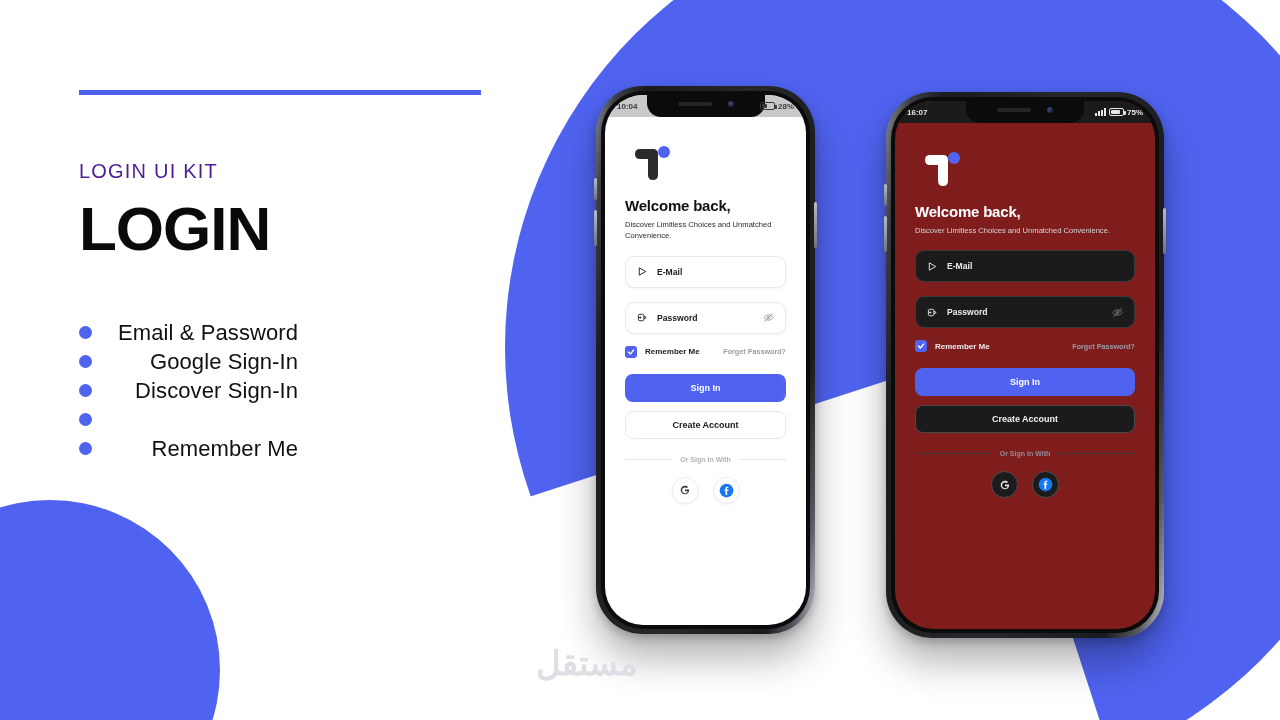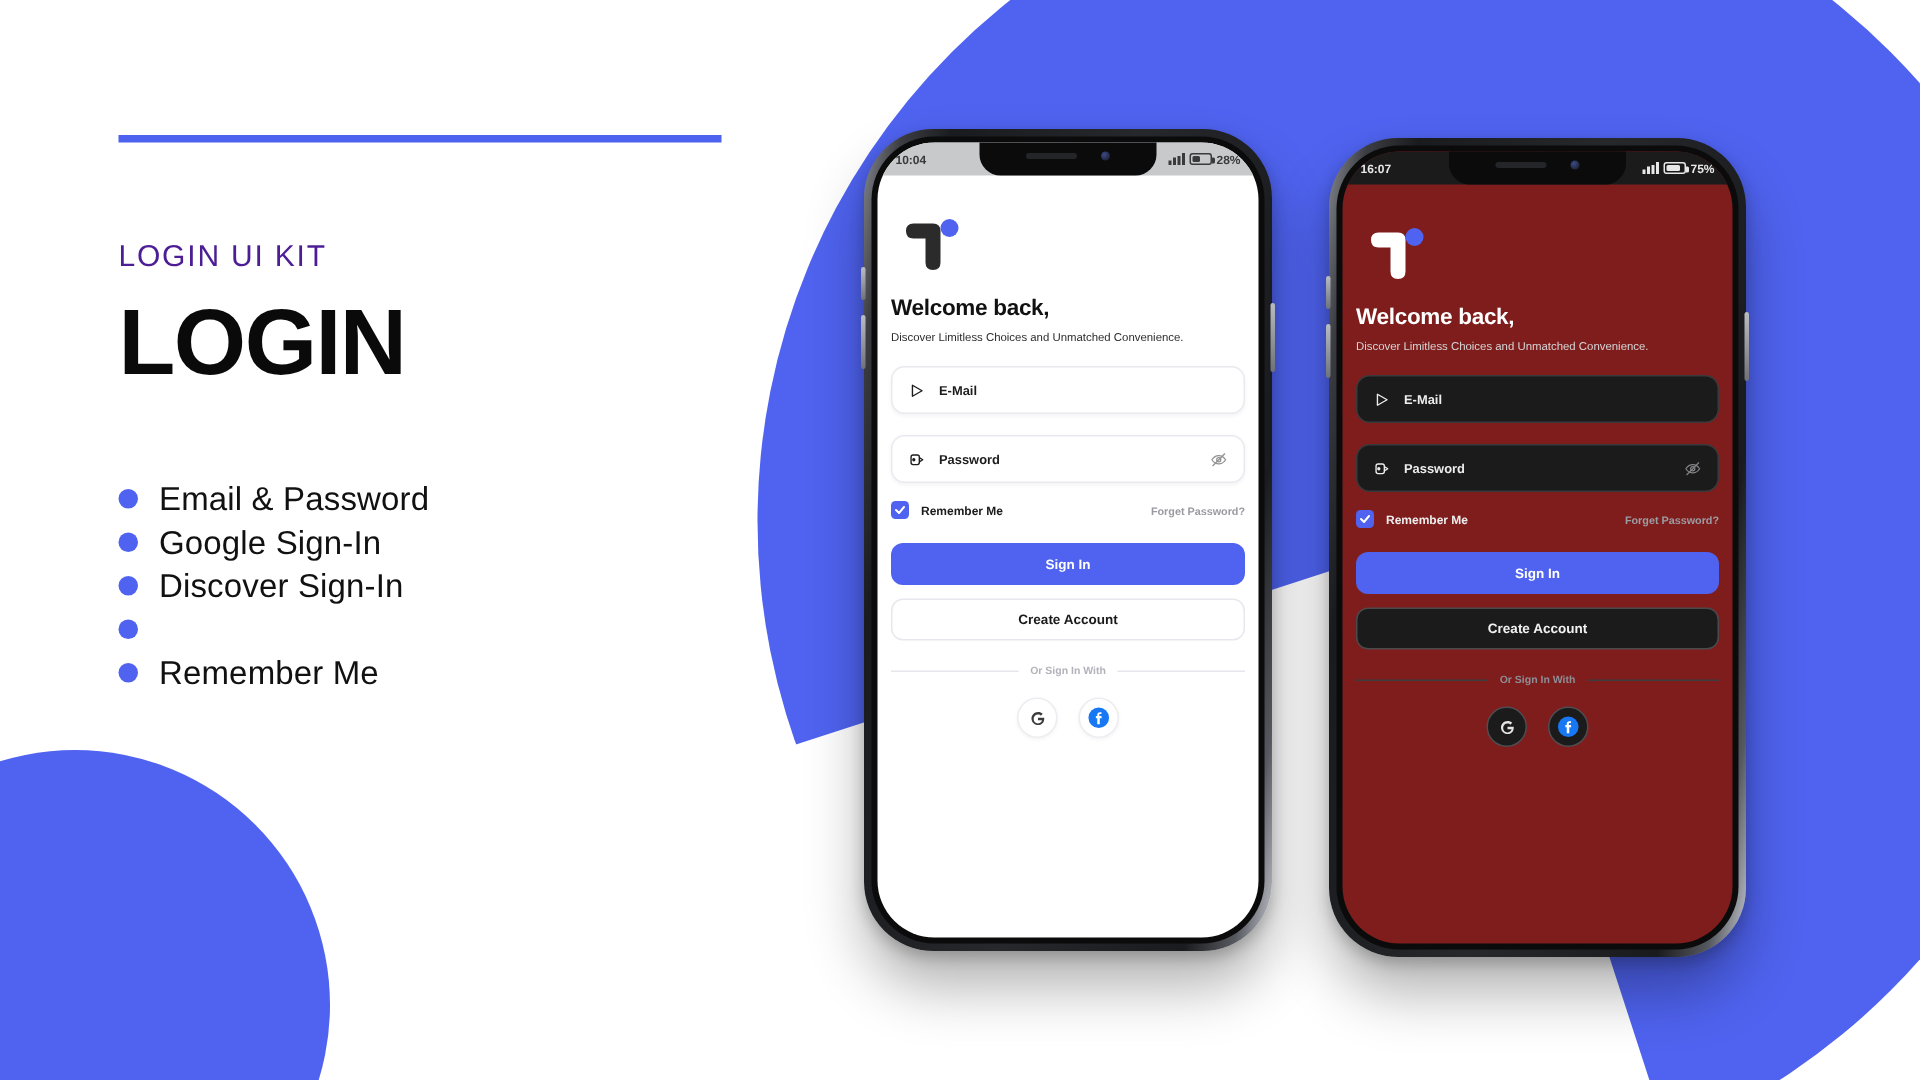--- a/index.html
+++ b/index.html
@@ -47,21 +47,21 @@
     position:absolute; left:0; top:160px;
     font-size:20px; letter-spacing:1.2px; color:#4c1d95; font-weight:400;
   }
   .headline {
     position:absolute; left:0; top:198px;
     font-size:62px; font-weight:bold; letter-spacing:-1px; color:#0a0a0a;
     line-height:1;
   }
   .feature-list { position:absolute; left:0; top:318px; }
   .feature-item {
-    display:flex; align-items:center; gap:14px; height:29px; margin-bottom:0;
+    display:flex; align-items:center; gap:26px; height:29px; margin-bottom:0;justify-content:space-between;
   }
   .feature-dot {
     width:13px; height:13px; border-radius:50%;
     background:#4f63f0; flex:0 0 13px;
   }
   .feature-label { font-size:22px; color:#111; letter-spacing:0.1px; }
 
   
   .phone {
     position:absolute; z-index:6;
@@ -82,21 +82,21 @@
     width:100%; height:100%;
     border-radius:38px;
     overflow:hidden;
   }
   
   .btn-side {
     position:absolute; width:3px; border-radius:2px;
     background:linear-gradient(180deg,#b9bcc2,#6f7279);
   }
 
-  #phone-light { left:576px; top:86px; width:272px; height:548px; }
+  #phone-light { left:596px; top:86px; width:219px; height:548px; }
   #phone-dark  { left:886px; top:92px; width:278px; height:546px; }
 
   .screen.light { background:#ffffff; }
   .screen.dark  { background:#7f1d1d; }
 
   
   .statusbar {
     position:relative; height:22px;
     display:flex; align-items:center; justify-content:space-between;
     padding:0 12px; font-size:8px; font-weight:bold;
@@ -120,21 +120,21 @@
   .batt {
     width:15px; height:8px; border:1px solid currentColor; border-radius:2px;
     position:relative; display:inline-block;
   }
   .batt:after { content:""; position:absolute; right:-3px; top:2px;
     width:1.5px; height:4px; background:currentColor; border-radius:0 1px 1px 0; }
   .batt span { position:absolute; left:1px; top:1px; bottom:1px; width:35%;
     background:currentColor; border-radius:1px; }
 
   
-  .content { padding:0 9px; }
+  .content { padding:0 20px; }
   .logo { margin-top:22px; height:46px; }
   .title { font-size:15px; font-weight:bold; margin-top:12px; letter-spacing:-.2px; }
   .subtitle { font-size:7.6px; line-height:1.5; margin-top:5px; font-weight:500; }
   .light .title { color:#111; } .light .subtitle { color:#2b2b2b; }
   .dark  .title { color:#fff; } .dark  .subtitle { color:#d6d6d6; }
 
   .field {
     margin-top:14px; height:32px; border-radius:9px;
     display:flex; align-items:center; gap:9px; padding:0 11px;
     font-size:8.6px; font-weight:bold;
@@ -425,13 +425,14 @@
               </svg>
           </div>
         </div>
       </div>
 
     </div>
   </div>
 </div>
 
 <div class="watermark">
+  <div class="wm-ar">مستقل</div>
 </div>
 
 </body></html>

